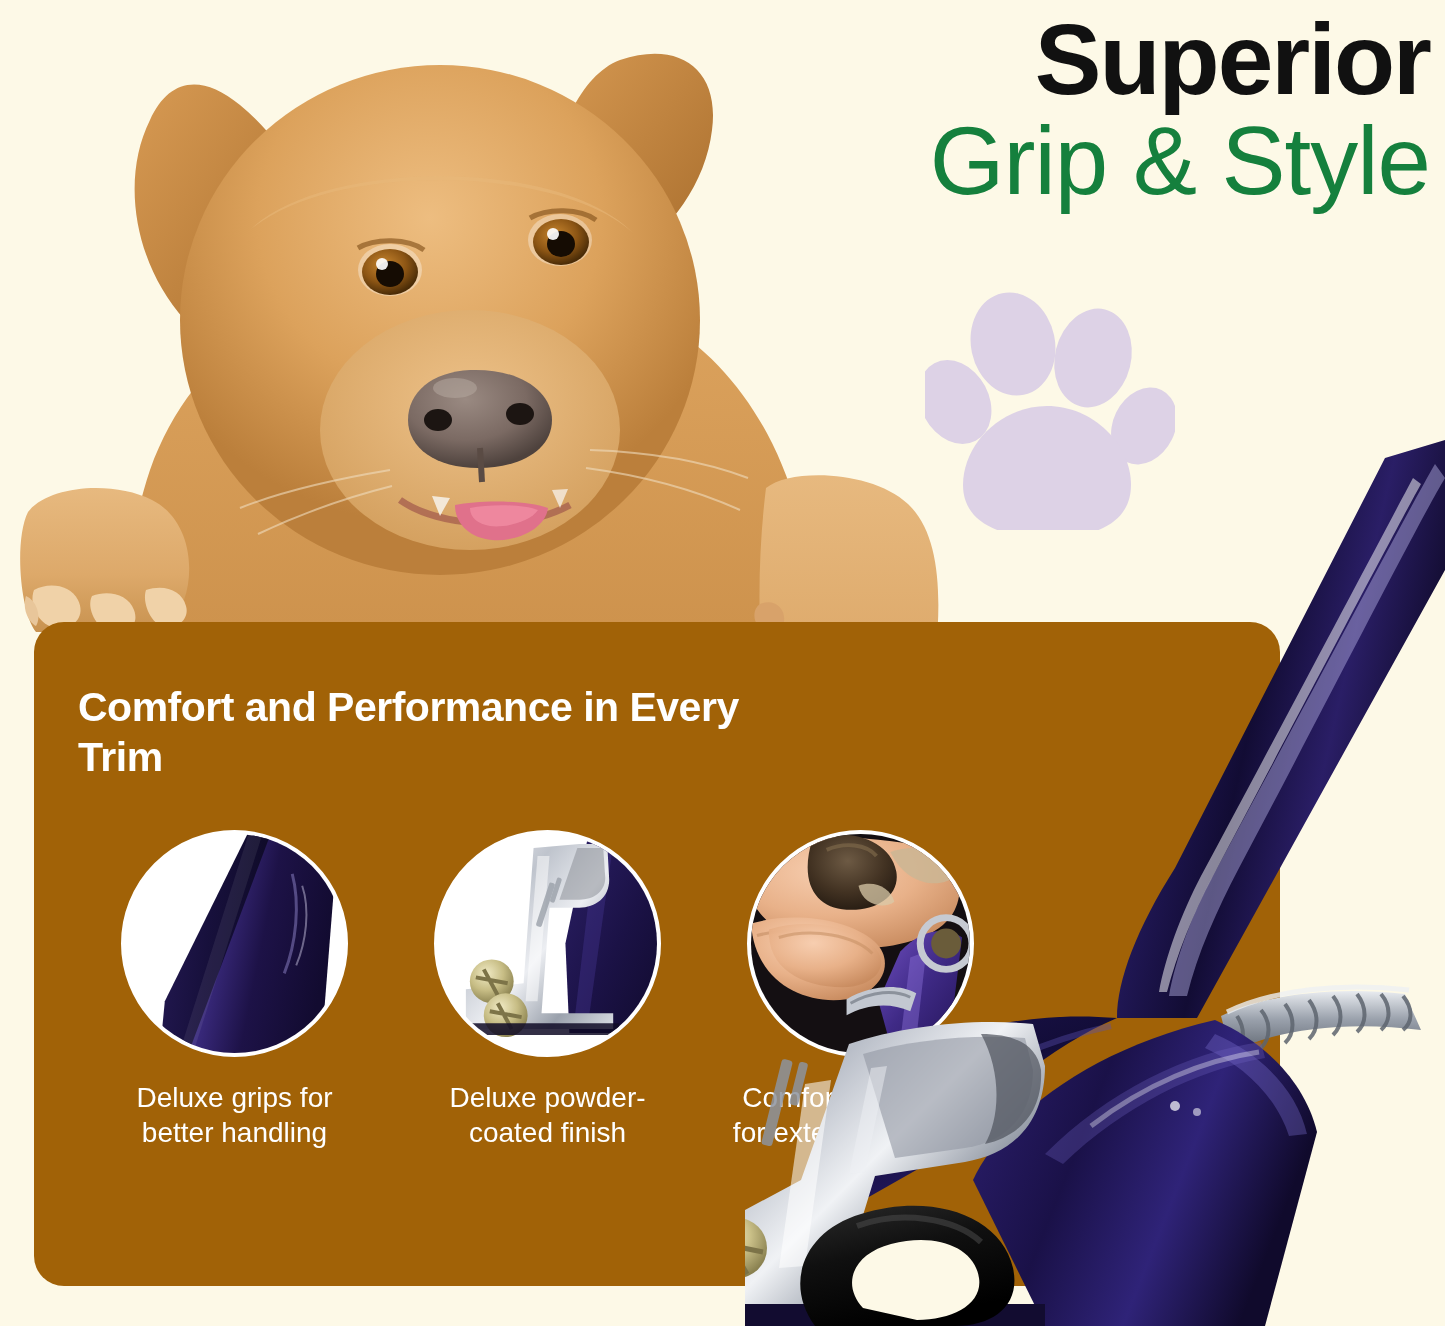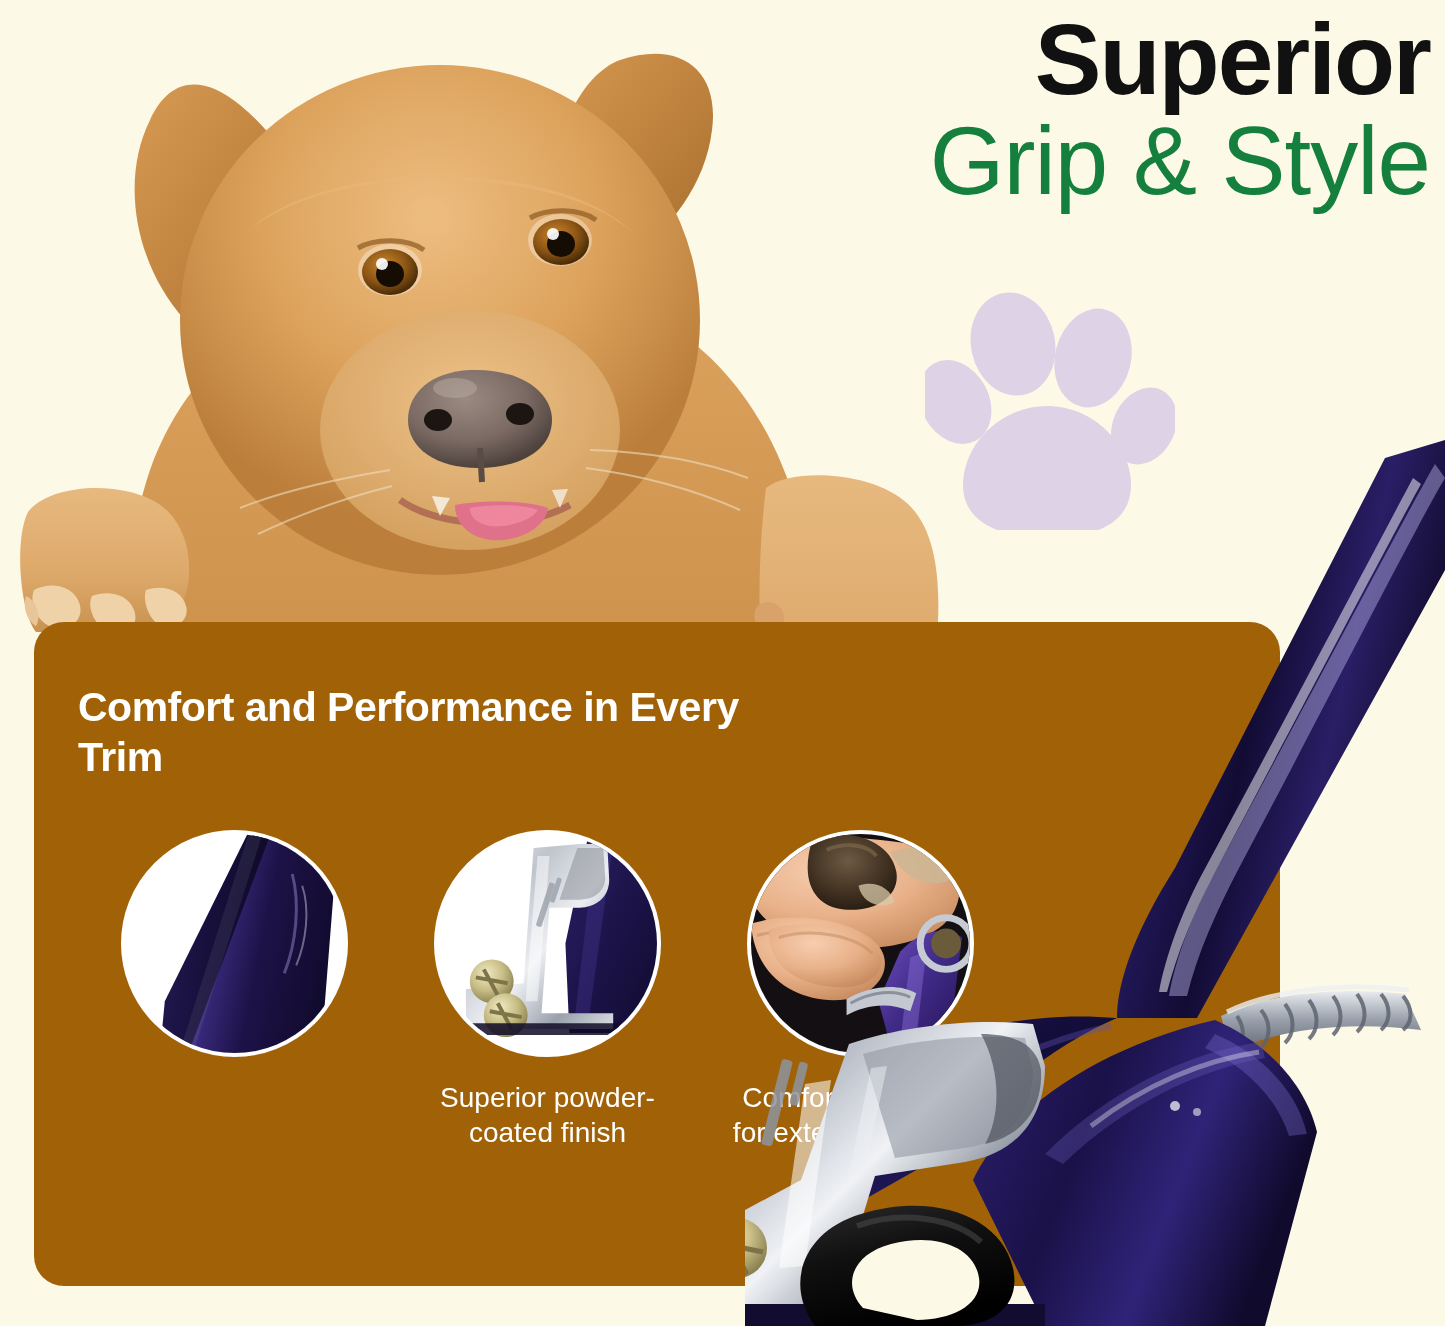--- a/index.html
+++ b/index.html
@@ -228,20 +228,21 @@
               </linearGradient>
             </defs>
             <rect width="220" height="220" fill="#ffffff"></rect>
             <path d="M132 -10 L 215 -10 L 196 230 L 52 230 Z" fill="url(#h1a)"></path>
             <path d="M40 168 L 128 -10 L 150 -10 L 60 230 L 34 230 Z" fill="url(#h1b)"></path>
             <path d="M126 -6 L 140 -6 L 66 228 L 52 228 Z" fill="#ffffff" opacity="0.07"></path>
             <path d="M168 40 C 176 70, 172 110, 160 140" stroke="#8f86c9" stroke-width="3" fill="none" opacity="0.5"></path>
             <path d="M178 52 C 186 76, 182 108, 172 132" stroke="#d6d2ee" stroke-width="2" fill="none" opacity="0.45"></path>
           </svg>
         </div>
+        <div class="caption">Deluxe grips for better handling</div>
       </div>
 
       <div class="feature">
         <div class="thumb">
           <svg viewBox="0 0 220 220">
             <defs>
               <linearGradient id="chrome2" x1="0" y1="0" x2="1" y2="1">
                 <stop offset="0%" stop-color="#f2f3f6"></stop>
                 <stop offset="30%" stop-color="#bfc4cd"></stop>
                 <stop offset="55%" stop-color="#eceef2"></stop>
@@ -277,21 +278,21 @@
             </g>
 
             <circle cx="54" cy="148" r="22" fill="url(#screw2)"></circle>
             <path d="M38 144 L 70 150 M46 136 L 60 162" stroke="#7d7448" stroke-width="4"></path>
             <circle cx="68" cy="182" r="22" fill="url(#screw2)"></circle>
             <path d="M52 178 L 84 184 M60 170 L 74 196" stroke="#7d7448" stroke-width="4"></path>
 
             <path d="M28 190 L 182 190 L 182 202 L 28 202 Z" fill="#0f0a26" opacity="0.85"></path>
           </svg>
         </div>
-        <div class="caption">Superior powder-coated finish</div>
+        <div class="caption">Deluxe powder-coated finish</div>
       </div>
 
       <div class="feature">
         <div class="thumb">
           <svg viewBox="0 0 220 220">
             <defs>
               <radialGradient id="skin3" cx="40%" cy="30%" r="75%">
                 <stop offset="0%" stop-color="#f7ceb0"></stop>
                 <stop offset="55%" stop-color="#e8b189"></stop>
                 <stop offset="100%" stop-color="#c98c60"></stop>

